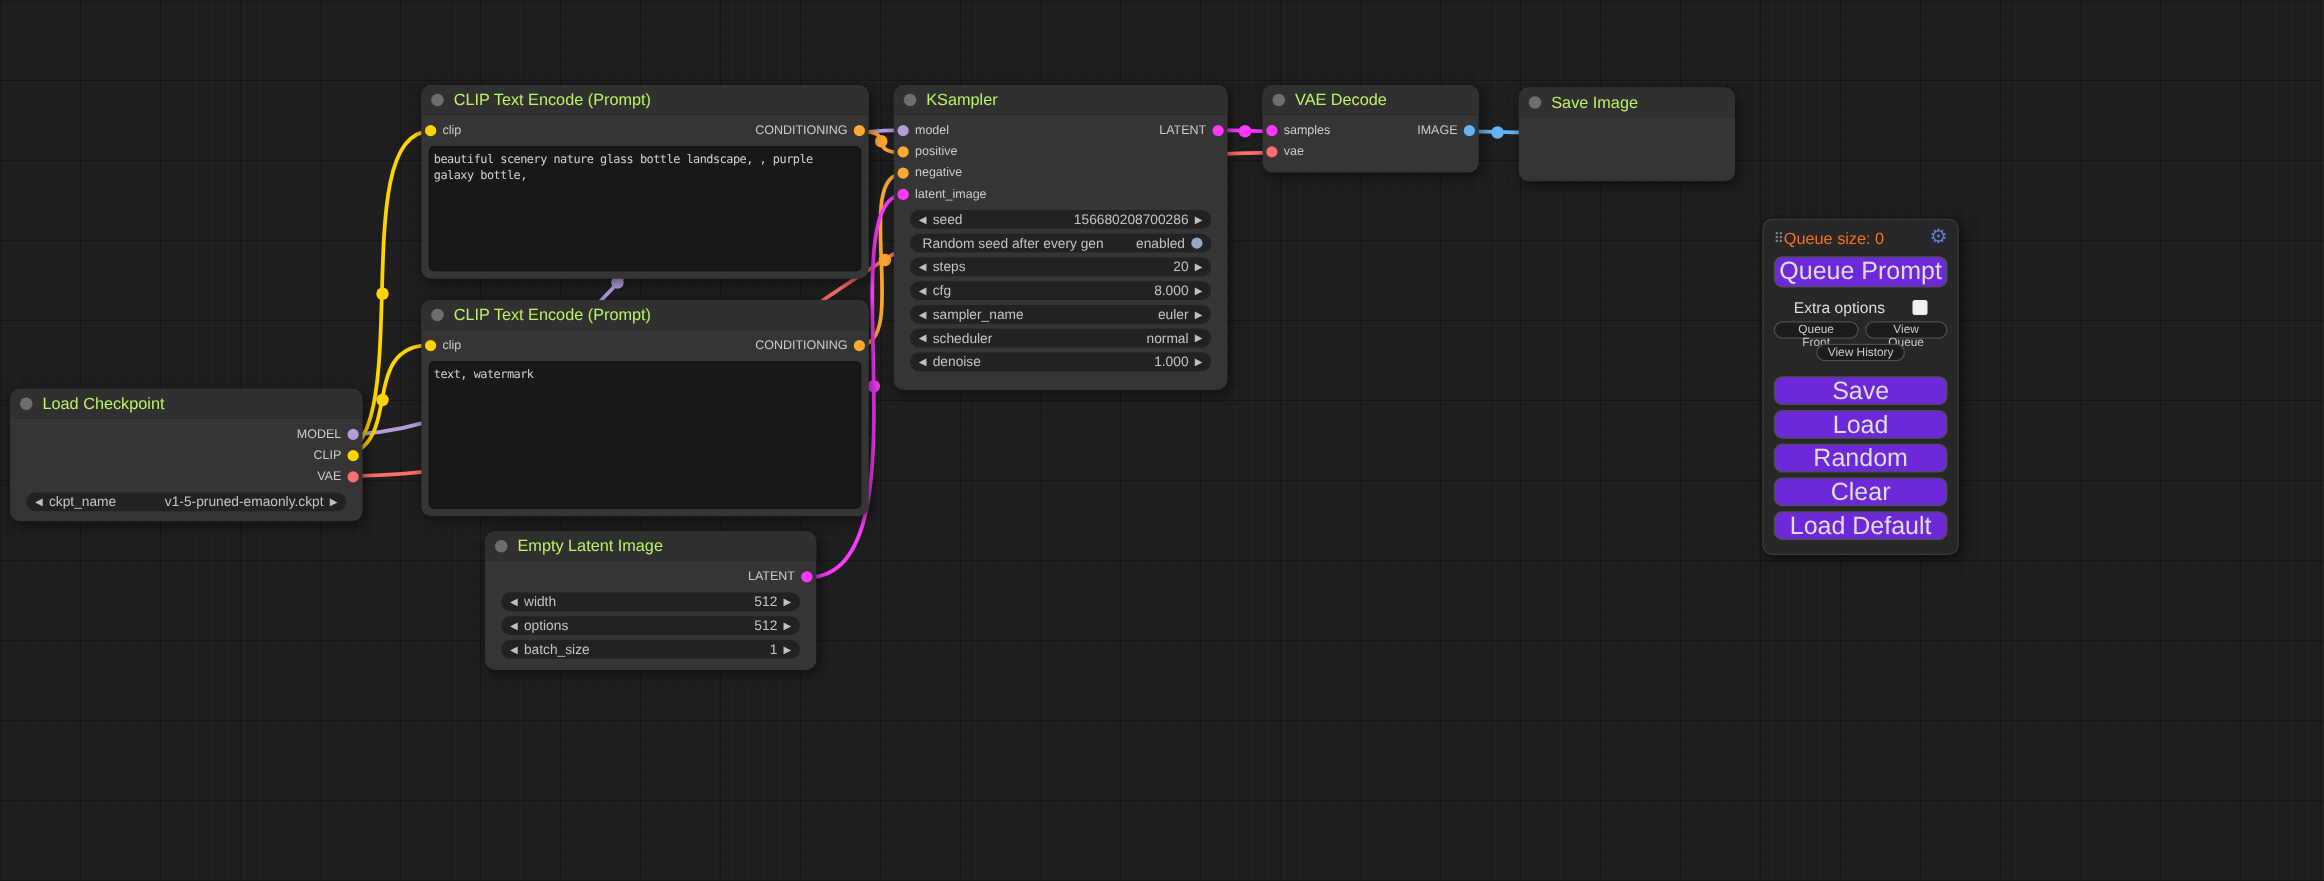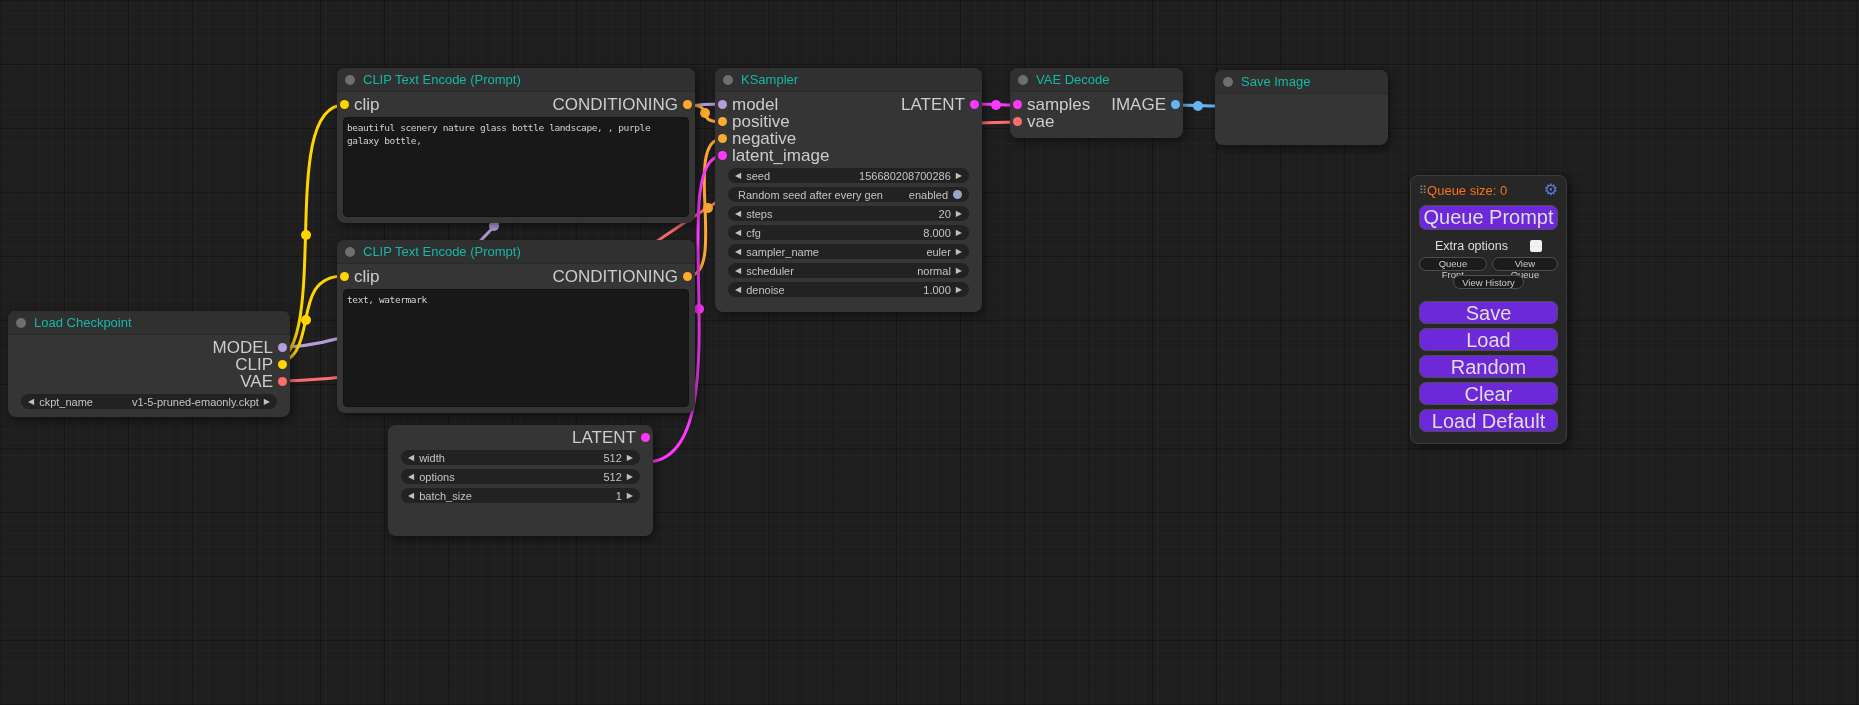--- a/index.html
+++ b/index.html
@@ -48,37 +48,37 @@
   .ntitle {
     flex: none;
     height: 24px;
     background: #303030;
     border-radius: 8px 8px 0 0;
     display: flex;
     align-items: center;
     gap: 8px;
     padding: 0 8px;
     font-size: 13px;
-    color: #14b8a6;
+    color: #bef264;
     border-bottom: 1px solid #2a2a2a;
   }
   .cdot {
     width: 10px; height: 10px;
     border-radius: 50%;
     background: #6e6e6e;
     flex: none;
   }
   .nbody { flex: 1; display: flex; flex-direction: column; padding-top: 4px; }
   .srow {
     flex: none;
     height: 17px;
     display: flex;
     align-items: center;
     padding: 0 3px;
-    font-size: 17px;
+    font-size: 10px;
     color: #cccccc;
   }
   .srow .in { display: flex; align-items: center; gap: 5px; }
   .srow .out { margin-left: auto; display: flex; align-items: center; gap: 5px; }
   .dot { width: 9px; height: 9px; border-radius: 50%; flex: none; }
   .t-model { background: var(--c-model); }
   .t-clip { background: var(--c-clip); }
   .t-vae { background: var(--c-vae); }
   .t-conditioning { background: var(--c-conditioning); }
   .t-latent { background: var(--c-latent); }
@@ -267,20 +267,24 @@
         <span class="out">
             <span>CONDITIONING</span>
             <span class="dot t-conditioning"></span>
           </span>
       </div>
       <div class="ntext">text, watermark</div>
     </div>
   </div>
 
   <div class="node" style="left:388px; top:425px; width:265px; height:111px;">
+    <div class="ntitle">
+      <span class="cdot"></span>
+      <span>Empty Latent Image</span>
+    </div>
     <div class="nbody">
       <div class="srow">
         <span class="out">
             <span>LATENT</span>
             <span class="dot t-latent"></span>
           </span>
       </div>
       <div class="widget">
         <span class="arrow">◀</span>
         <span class="wname">width</span>

